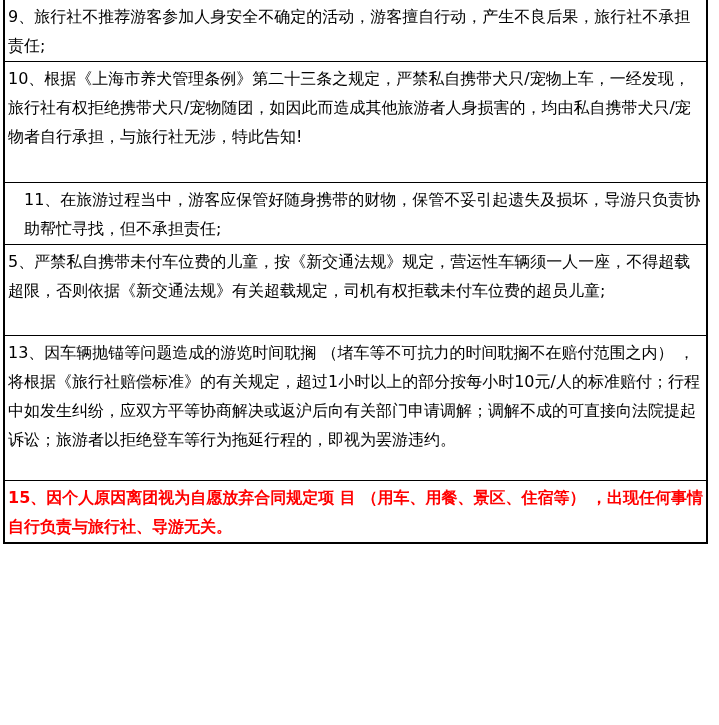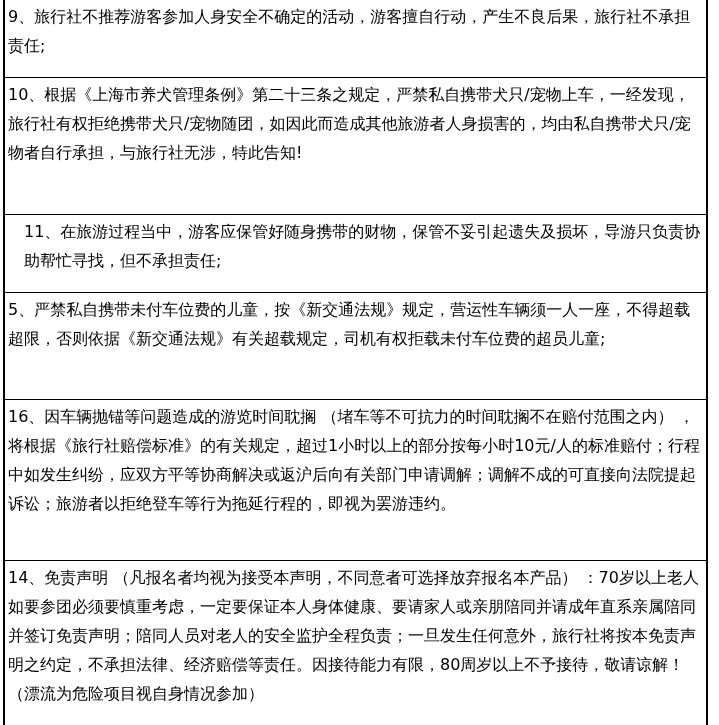--- a/index.html
+++ b/index.html
@@ -30,21 +30,20 @@
     font-size: 16px;
     line-height: 29px;
     color: #000000;
     letter-spacing: 0px;
     text-align: left;
     overflow: hidden;
     word-break: break-all;
   }
   .terms-row + .terms-row {
     border-top: 1px solid #000000;
-    margin-top: 16px;
   }
   .terms-row.red-bold {
     color: #ff0000;
     font-weight: bold;
   }
   
   .r9  { min-height: 57px;  }
   .r10 { min-height: 121px; }
   .r11 { min-height: 59px; padding-left: 19px;  }
   .r12 { min-height: 91px;  }
@@ -53,16 +52,15 @@
   .r15 { min-height: 56px;  }
 </style>
 </head>
 <body>
 
 <div class="terms-table">
   <div class="terms-row r9">9、旅行社不推荐游客参加人身安全不确定的活动，游客擅自行动，产生不良后果，旅行社不承担责任;</div>
   <div class="terms-row r10">10、根据《上海市养犬管理条例》第二十三条之规定，严禁私自携带犬只/宠物上车，一经发现，旅行社有权拒绝携带犬只/宠物随团，如因此而造成其他旅游者人身损害的，均由私自携带犬只/宠物者自行承担，与旅行社无涉，特此告知!</div>
   <div class="terms-row r11">11、在旅游过程当中，游客应保管好随身携带的财物，保管不妥引起遗失及损坏，导游只负责协助帮忙寻找，但不承担责任;</div>
   <div class="terms-row r12">5、严禁私自携带未付车位费的儿童，按《新交通法规》规定，营运性车辆须一人一座，不得超载超限，否则依据《新交通法规》有关超载规定，司机有权拒载未付车位费的超员儿童;</div>
-  <div class="terms-row r13">16、因车辆抛锚等问题造成的游览时间耽搁 （堵车等不可抗力的时间耽搁不在赔付范围之内） ，将根据《旅行社赔偿标准》的有关规定，超过1小时以上的部分按每小时10元/人的标准赔付；行程中如发生纠纷，应双方平等协商解决或返沪后向有关部门申请调解；调解不成的可直接向法院提起诉讼；旅游者以拒绝登车等行为拖延行程的，即视为罢游违约。</div>
-  <div class="terms-row r14">14、免责声明 （凡报名者均视为接受本声明，不同意者可选择放弃报名本产品） ：70岁以上老人如要参团必须要慎重考虑，一定要保证本人身体健康、要请家人或亲朋陪同并请成年直系亲属陪同并签订免责声明；陪同人员对老人的安全监护全程负责；一旦发生任何意外，旅行社将按本免责声明之约定，不承担法律、经济赔偿等责任。因接待能力有限，80周岁以上不予接待，敬请谅解！ （漂流为危险项目视自身情况参加）</div>
+  <div class="terms-row r13">13、因车辆抛锚等问题造成的游览时间耽搁 （堵车等不可抗力的时间耽搁不在赔付范围之内） ，将根据《旅行社赔偿标准》的有关规定，超过1小时以上的部分按每小时10元/人的标准赔付；行程中如发生纠纷，应双方平等协商解决或返沪后向有关部门申请调解；调解不成的可直接向法院提起诉讼；旅游者以拒绝登车等行为拖延行程的，即视为罢游违约。</div>
   <div class="terms-row r15 red-bold">15、因个人原因离团视为自愿放弃合同规定项 目 （用车、用餐、景区、住宿等） ，出现任何事情自行负责与旅行社、导游无关。</div>
 </div>
 
 </body></html>

